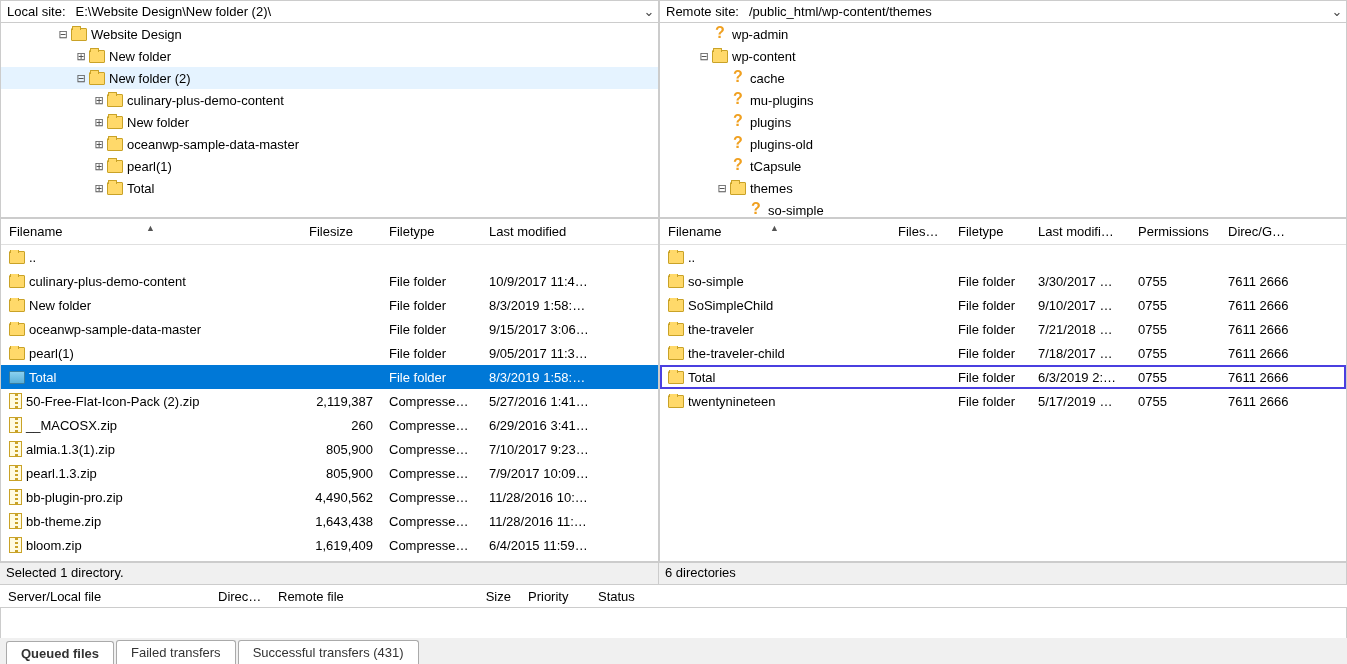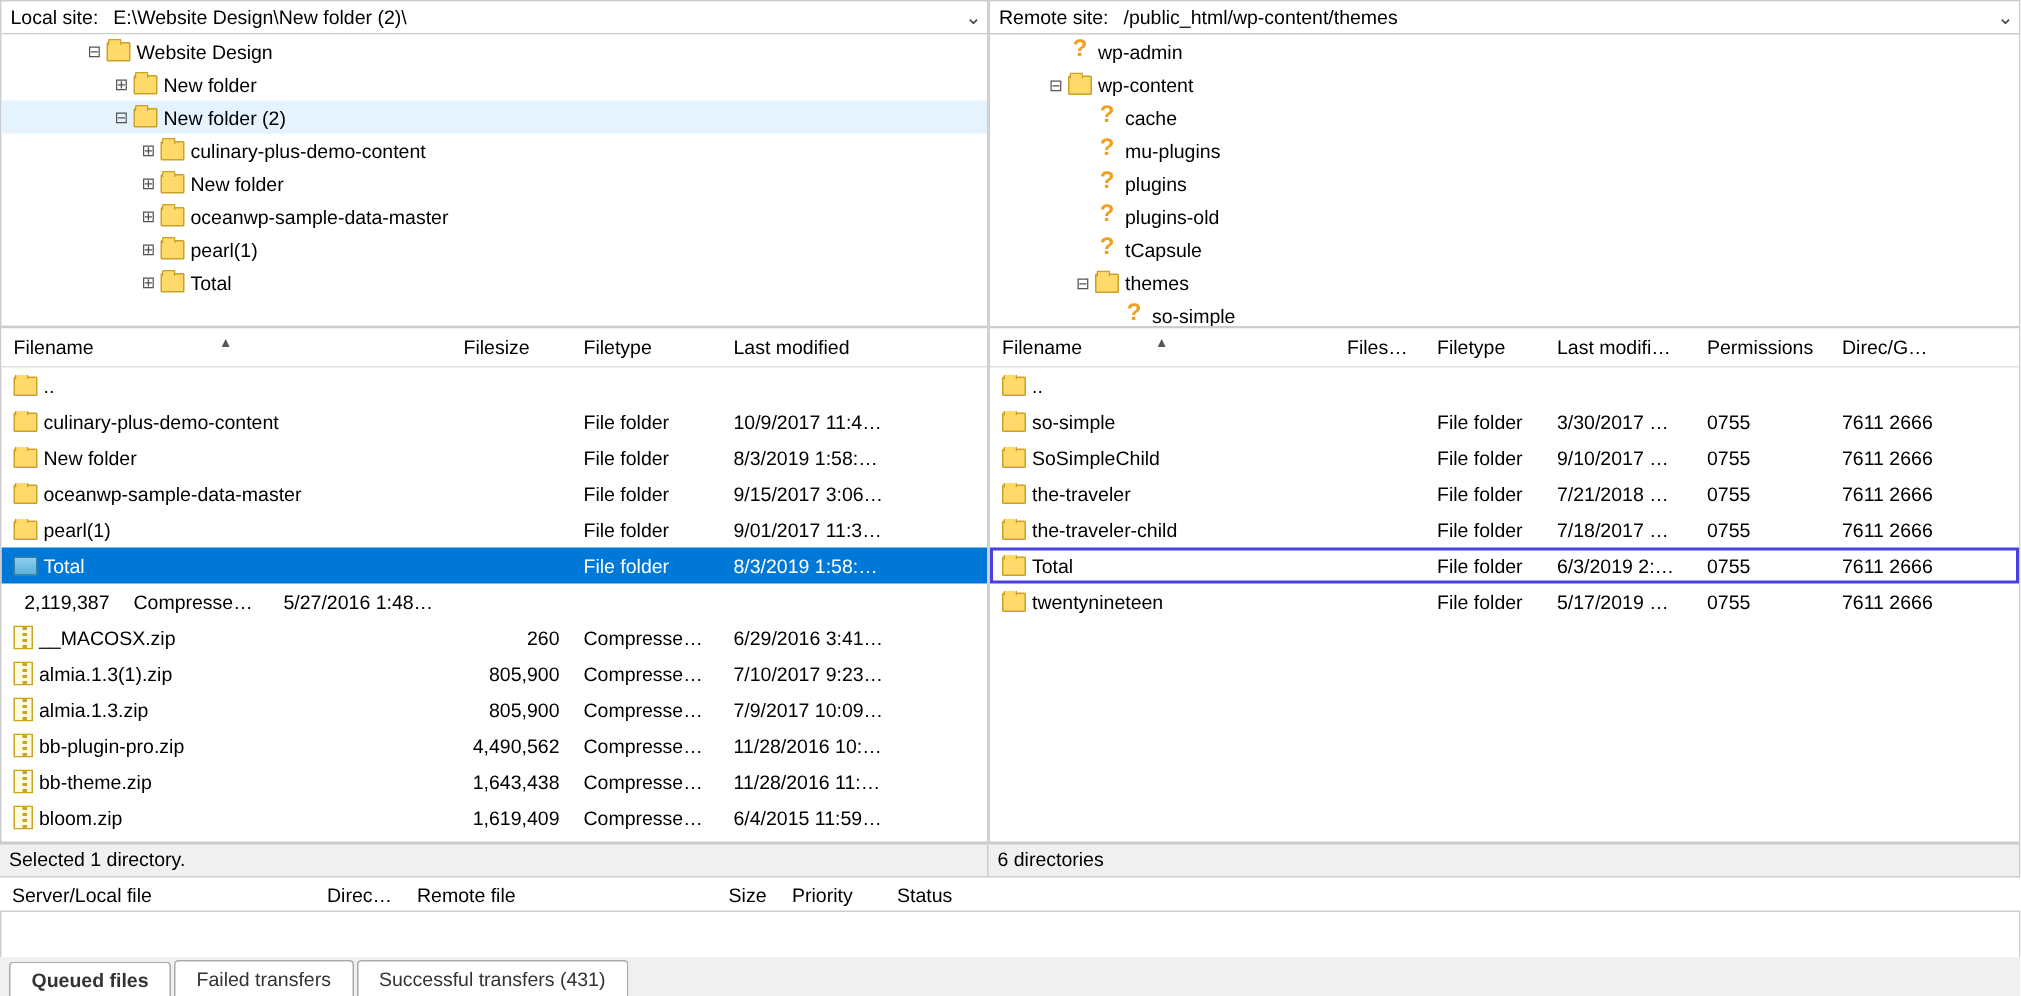--- a/index.html
+++ b/index.html
@@ -275,35 +275,39 @@
           <div class="cell" style="width:100px">File folder</div>
           <div class="cell" style="width:140px">9/15/2017 3:06…</div>
         </div>
         <div class="list-row">
           <div class="cell icon" style="width:300px">
             <span class="folder-icon"></span>
             <span>pearl(1)</span>
           </div>
           <div class="cell r" style="width:80px"></div>
           <div class="cell" style="width:100px">File folder</div>
-          <div class="cell" style="width:140px">9/01/2017 11:3…</div>
+          <div class="cell" style="width:140px">9/05/2017 11:3…</div>
         </div>
         <div class="list-row selected">
           <div class="cell icon" style="width:300px">
             <span class="folder-open"></span>
             <span>Total</span>
           </div>
           <div class="cell r" style="width:80px"></div>
           <div class="cell" style="width:100px">File folder</div>
           <div class="cell" style="width:140px">8/3/2019 1:58:…</div>
         </div>
         <div class="list-row">
+          <div class="cell icon" style="width:300px">
+            <span class="zip-icon"></span>
+            <span>50-Free-Flat-Icon-Pack (2).zip</span>
+          </div>
           <div class="cell r" style="width:80px">2,119,387</div>
           <div class="cell" style="width:100px">Compresse…</div>
-          <div class="cell" style="width:140px">5/27/2016 1:48…</div>
+          <div class="cell" style="width:140px">5/27/2016 1:41…</div>
         </div>
         <div class="list-row">
           <div class="cell icon" style="width:300px">
             <span class="zip-icon"></span>
             <span>__MACOSX.zip</span>
           </div>
           <div class="cell r" style="width:80px">260</div>
           <div class="cell" style="width:100px">Compresse…</div>
           <div class="cell" style="width:140px">6/29/2016 3:41…</div>
         </div>
@@ -312,21 +316,21 @@
             <span class="zip-icon"></span>
             <span>almia.1.3(1).zip</span>
           </div>
           <div class="cell r" style="width:80px">805,900</div>
           <div class="cell" style="width:100px">Compresse…</div>
           <div class="cell" style="width:140px">7/10/2017 9:23…</div>
         </div>
         <div class="list-row">
           <div class="cell icon" style="width:300px">
             <span class="zip-icon"></span>
-            <span>almia.1.3.zip</span>
+            <span>pearl.1.3.zip</span>
           </div>
           <div class="cell r" style="width:80px">805,900</div>
           <div class="cell" style="width:100px">Compresse…</div>
           <div class="cell" style="width:140px">7/9/2017 10:09…</div>
         </div>
         <div class="list-row">
           <div class="cell icon" style="width:300px">
             <span class="zip-icon"></span>
             <span>bb-plugin-pro.zip</span>
           </div>

